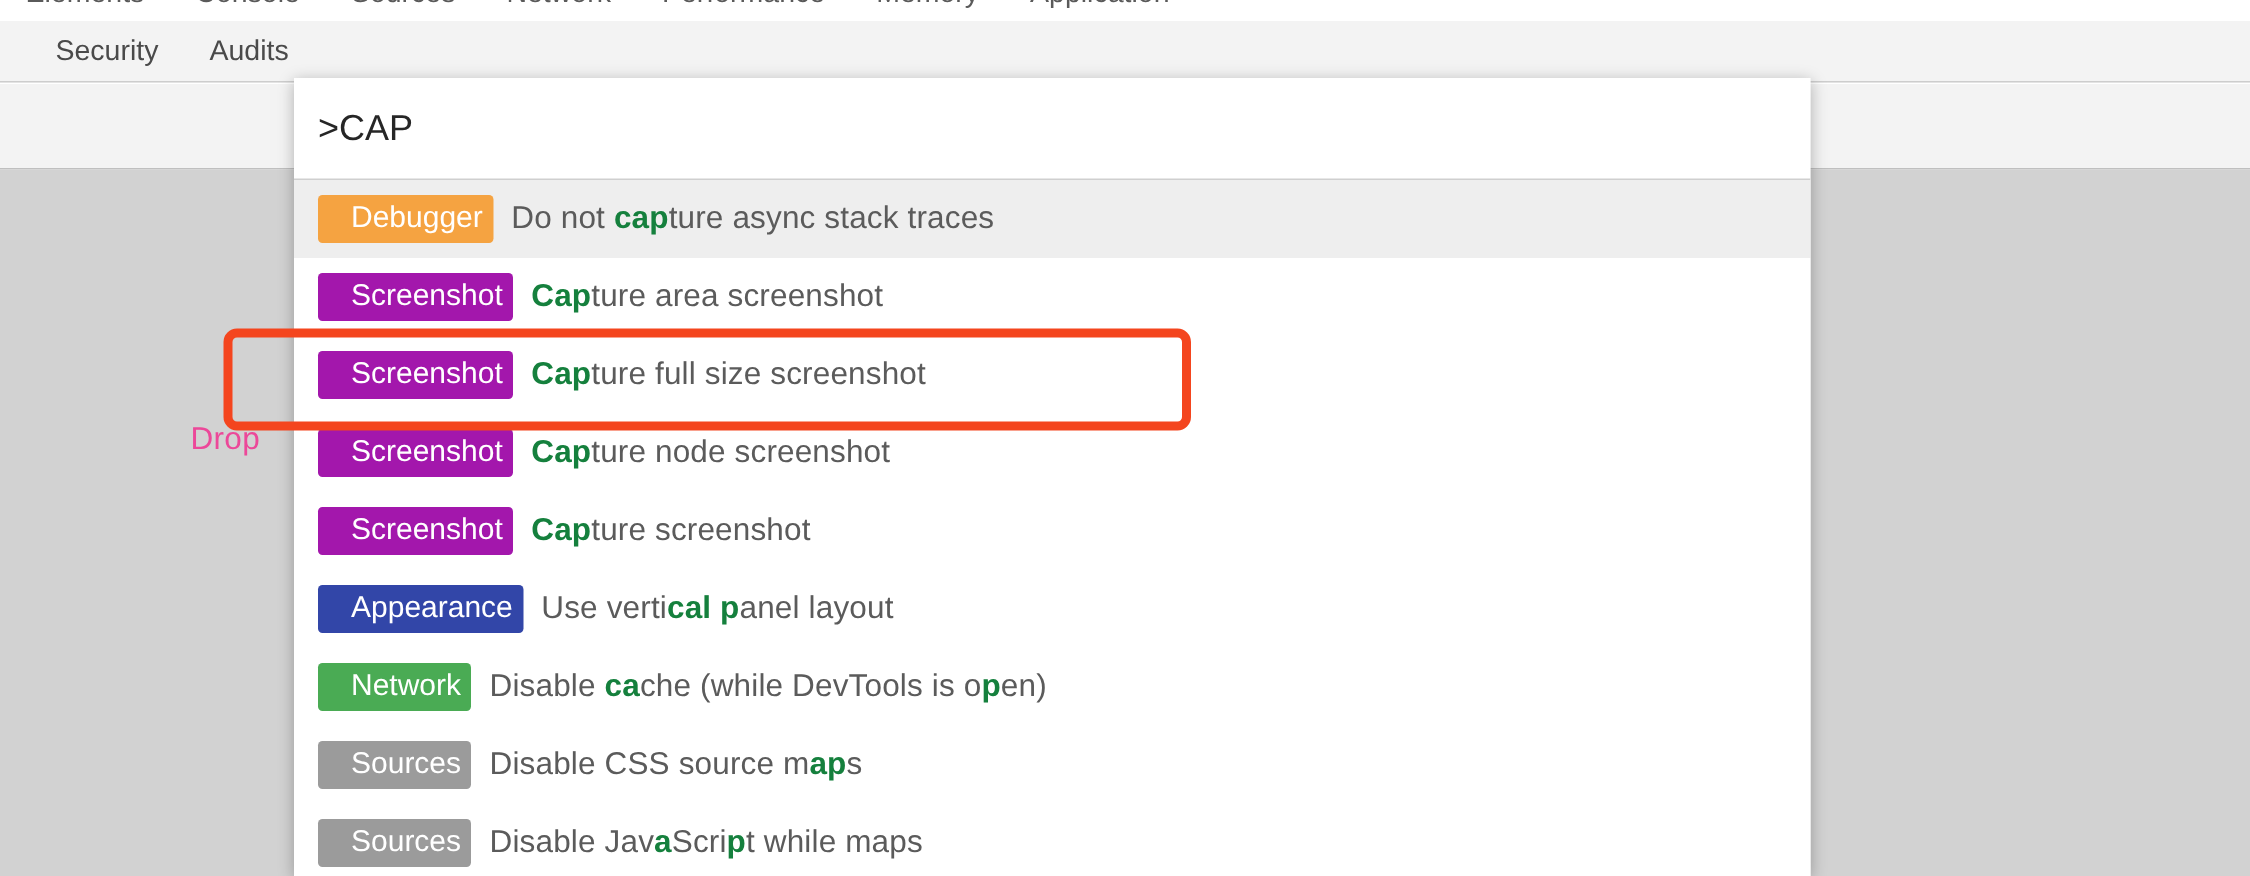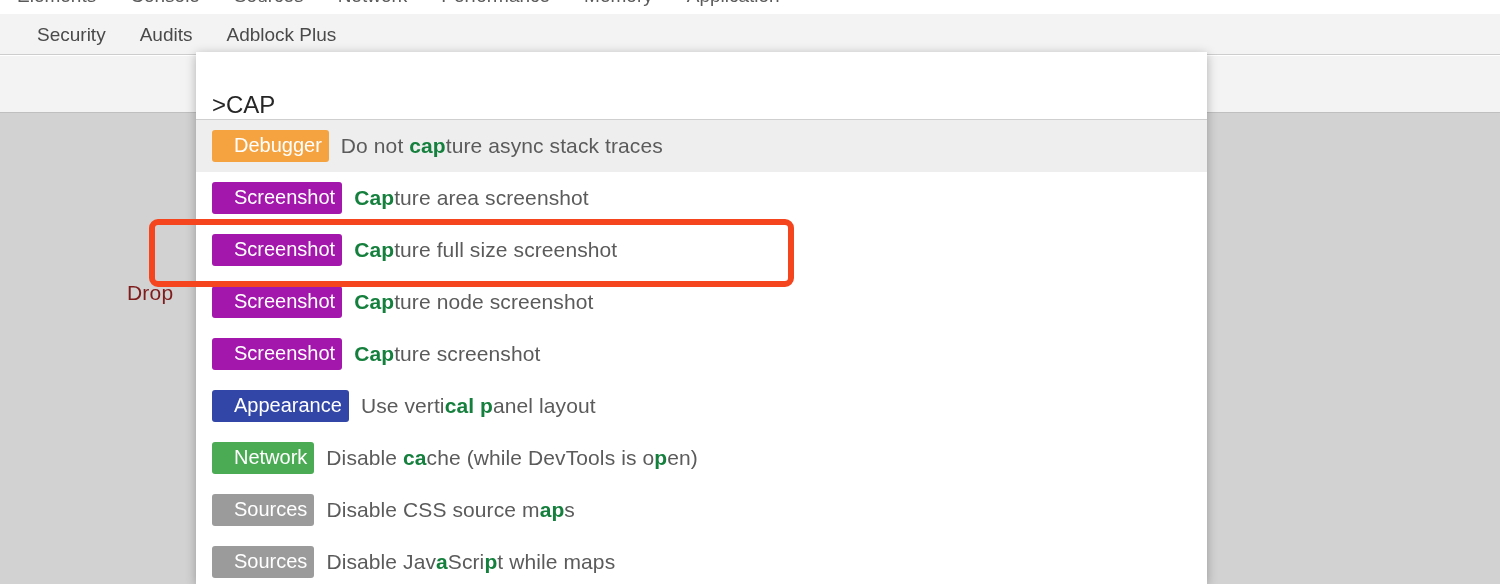--- a/index.html
+++ b/index.html
@@ -71,42 +71,42 @@
     position: absolute;
     left: 0; top: 113px;
     width: 1500px; height: 471px;
     background: #d2d2d2;
   }
 
   .drop-label {
     position: absolute;
     left: 127px; top: 281px;
     font-size: 21px;
-    color: #7f1d1d;
+    color: #ec4899;
     letter-spacing: .2px;
   }
 
   
   .palette {
     position: absolute;
     left: 196px; top: 52px;
     width: 1011px;
     height: 532px;
     background: #ffffff;
     box-shadow: 0 2px 10px rgba(0,0,0,.28);
     overflow: hidden;
     z-index: 20;
   }
 
   .palette-input-wrap {
     height: 68px;
     background: #ffffff;
     border-bottom: 1px solid #cfcfcf;
     display: flex;
-    align-items: flex-end;
+    align-items: center;
     padding: 0 16px;
   }
   .palette-input {
     width: 100%;
     border: none;
     outline: none;
     background: transparent;
     font-family: "Liberation Sans", sans-serif;
     font-size: 24px;
     color: #262626;
@@ -175,21 +175,20 @@
         <span class="ct">Network</span>
         <span class="ct">Performance</span>
         <span class="ct">Memory</span>
         <span class="ct">Application</span>
       </div>
   </div>
 
   <div class="tabbar">
       <div class="tab">Security</div>
       <div class="tab">Audits</div>
-      <div class="tab">Adblock Plus</div>
     </div>
 
   <div class="subtoolbar"></div>
 
   <div class="content-area">
   </div>
   <div class="drop-label">Drop</div>
 
   <div class="palette">
     <div class="palette-input-wrap">

